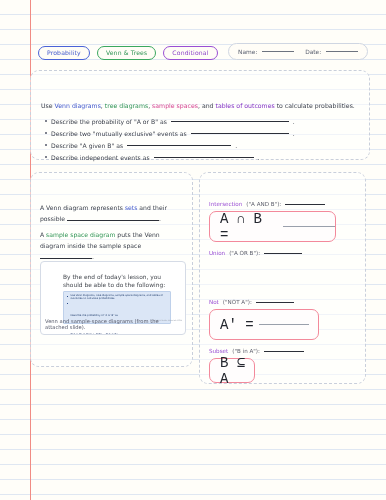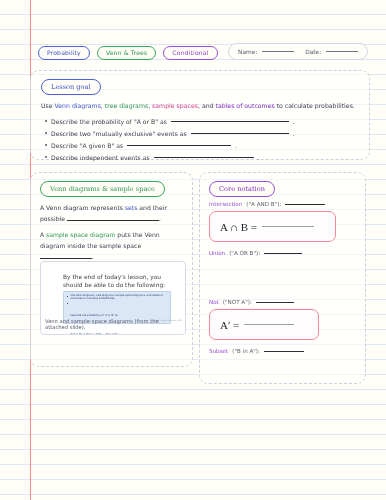--- a/index.html
+++ b/index.html
@@ -121,21 +121,21 @@
     position:absolute;left:9px;font-size:5.6px;color:#8330c4;
     display:flex;align-items:center;gap:4px;white-space:nowrap;
   }
   .nlabel .lbl-em{color:#9a4fd4;}
   .nlabel .lbl-q{color:#5d5f6b;}
   .nbox{
     position:absolute;left:9px;border:1.4px solid #f3899b;border-radius:7px;
     background:#fffdfd;box-sizing:border-box;display:flex;align-items:center;
     padding-left:10px;gap:5px;
   }
-  .math{font-family:Liberation Serif, serif;font-size:11px;color:#23262e;}
+  .math{font-family:Liberation Mono, monospace;font-size:14px;color:#23262e;}
   .ansline{display:inline-block;border-bottom:.9px solid #9aa0ac;height:0;}
 
   #nl1{top:28px;} #nb1{top:38px;width:127px;height:31px;}
   #nl2{top:77px;} #nb2{top:87px;width:127px;height:31px;}
   #nl3{top:126px;} #nb3{top:136px;width:110px;height:31px;}
   #nl4{top:175px;} #nb4{top:185px;width:46px;height:25px;}
 </style>
 </head>
 <body>
 
@@ -152,21 +152,20 @@
   </div>
 
   <div class="namedate">
     <span>Name:</span>
     <span class="blank-line" style="width:36px;"></span>
     <span style="margin-left:6px;">Date:</span>
     <span class="blank-line" style="width:36px;"></span>
   </div>
 
   <div class="card" id="goal-card">
-    <span class="chip blue" id="goal-chip">Lesson goal</span>
 
     <div class="goal-intro">
       <span>Use </span><span class="k-blue">Venn diagrams</span><span>, </span><span class="k-green">tree diagrams</span><span>, </span><span class="k-pink">sample spaces</span><span>, and </span><span class="k-purple">tables of outcomes</span><span> to calculate probabilities.</span>
     </div>
 
     <div class="bullets">
       <div class="bullet">
         <span class="dot"></span>
         <span>Describe the probability of "A or B" as</span>
         <span class="rule" style="width:118px;"></span>
@@ -187,21 +186,20 @@
       <div class="bullet">
         <span class="dot"></span>
         <span>Describe independent events as</span>
         <span class="rule" style="width:100px;"></span>
         <span>.</span>
       </div>
     </div>
   </div>
 
   <div class="card" id="venn-card">
-    <span class="chip green" id="venn-chip">Venn diagrams &amp; sample space</span>
 
     <div class="venn-p" id="venn-p1">
       <span>A Venn diagram represents </span><span class="k-blue">sets</span><span> and their possible</span>
       <span class="rule" style="width:92px;"></span><span>.</span>
     </div>
 
     <div class="venn-p" id="venn-p2">
       <span>A </span><span class="k-green">sample space diagram</span><span> puts the Venn diagram inside the sample space</span>
       <span class="rule" style="width:52px;"></span><span>.</span>
     </div>
@@ -223,21 +221,20 @@
         </div>
 
       </div>
 
       <div class="slide-credit">© Rich Maths Materials 2024</div>
       <div class="slide-cap">Venn and sample-space diagrams (from the attached slide).</div>
     </div>
   </div>
 
   <div class="card" id="nota-card">
-    <span class="chip purple" id="nota-chip">Core notation</span>
 
     <div class="nlabel" id="nl1">
       <span class="lbl-em">Intersection</span>
       <span class="lbl-q">("A AND B"):</span>
       <span class="rule" style="width:40px;"></span>
     </div>
     <div class="nbox" id="nb1">
       <span class="math">A ∩ B =</span>
       <span class="ansline" style="width:52px;"></span>
     </div>
@@ -256,15 +253,18 @@
     <div class="nbox" id="nb3">
       <span class="math">A′ =</span>
       <span class="ansline" style="width:50px;"></span>
     </div>
 
     <div class="nlabel" id="nl4">
       <span class="lbl-em">Subset</span>
       <span class="lbl-q">("B in A"):</span>
       <span class="rule" style="width:40px;"></span>
     </div>
+    <div class="nbox" id="nb4">
+      <span class="math">B ⊆ A</span>
+    </div>
   </div>
 
 </div>
 
 </body></html>

